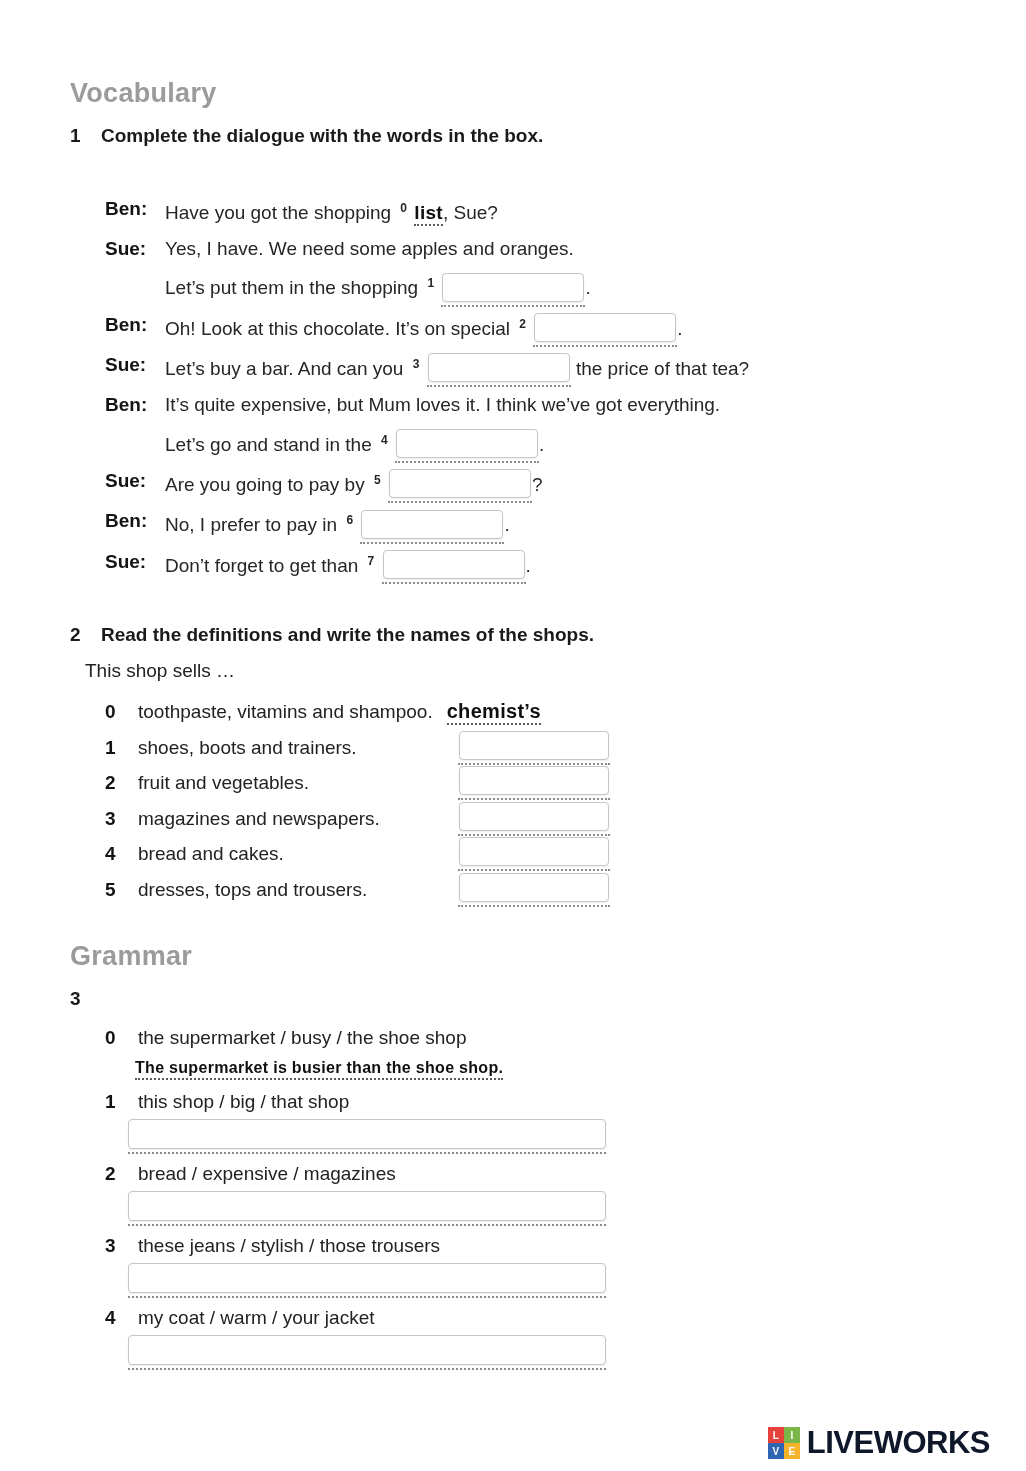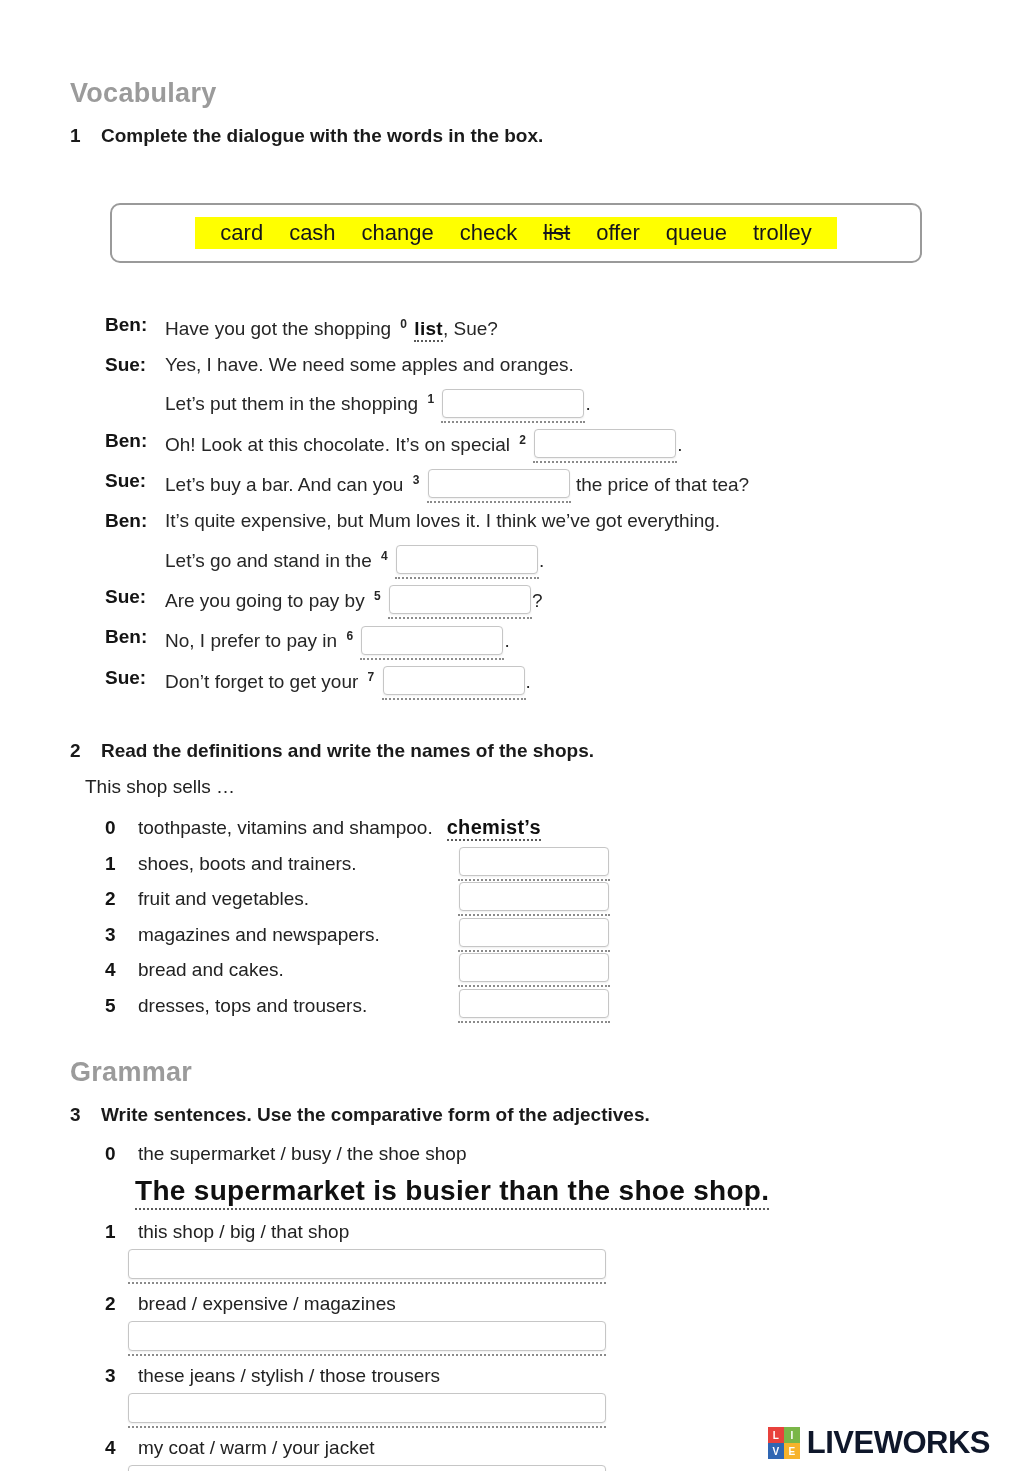--- a/index.html
+++ b/index.html
@@ -60,21 +60,21 @@
   .item-num { display:inline-block; width:33px; font-weight:bold; color:#141414; }
   .ex2-answer { margin-left: 14px; font-size:20px; }
   .ex2-blank { position:absolute; left: 353px; top: 1px; }
   .ex2-blank input { width: 150px; height: 29px; }
 
   
   .grammar-section { margin-top: 34px; }
   .g-items { margin-left: 35px; }
   .g-prompt { margin-top: 6px; line-height: 27px; font-size: 19px; }
   .g-prompt.first { margin-top: 14px; }
-  .g-answer { display:inline-block; margin: 8px 0 2px 30px; font-size: 28px; }
+  .g-answer { display:inline-block; margin: 8px 0 2px 30px; font-size: 16px; }
   .g-blank { margin: 4px 0 0 23px; width: 478px; border-bottom: 2px dotted #8a8a8a; padding-bottom: 3px; }
   .g-blank input { width: 100%; height: 30px; }
 
   
   .footer { position:absolute; right:36px; bottom:10px; display:flex; align-items:center; gap:7px; }
   .logo-grid { width:32px; height:32px; display:grid; grid-template-columns:16px 16px; grid-template-rows:16px 16px; }
   .lg { display:flex; align-items:center; justify-content:center; color:#fff; font-size:10px; font-weight:bold; }
   .lg.c0 { background:#e8413c; }
   .lg.c1 { background:#7ab648; }
   .lg.c2 { background:#2f66b3; }
@@ -86,23 +86,20 @@
 
 <div class="page">
 
   <div class="section-heading">Vocabulary</div>
 
   <div class="ex-header">
     <span class="num">1</span>
     <span class="txt">Complete the dialogue with the words in the box.</span>
   </div>
 
-  <div class="word-box">
-    <span class="word-strip"><span class="word">card</span><span class="word">cash</span><span class="word">change</span><span class="word">check</span><span class="word struck">list</span><span class="word">offer</span><span class="word">queue</span><span class="word">trolley</span></span>
-  </div>
 
   <div class="dialogue">
 
     <div class="dlg-line">
       <span class="speaker">Ben:</span>
       <span>Have you got the shopping</span>
       <sup class="blank-num">0</sup>
       <span class="hand u-dotted">list</span><span>, Sue?</span>
     </div>
 
@@ -151,21 +148,21 @@
 
     <div class="dlg-line">
       <span class="speaker">Ben:</span>
       <span>No, I prefer to pay in</span>
       <sup class="blank-num">6</sup>
       <span class="blank"><input type="text" style=""></span><span>.</span>
     </div>
 
     <div class="dlg-line">
       <span class="speaker">Sue:</span>
-      <span>Don’t forget to get your</span>
+      <span>Don’t forget to get than</span>
       <sup class="blank-num">7</sup>
       <span class="blank"><input type="text" style=""></span><span>.</span>
     </div>
 
   </div>
 
   <div class="ex2">
     <div class="ex-header">
       <span class="num">2</span>
       <span class="txt">Read the definitions and write the names of the shops.</span>
@@ -197,21 +194,20 @@
         <span class="blank ex2-blank"><input type="text" style=""></span>
       </div>
     </div>
   </div>
 
   <div class="grammar-section">
     <div class="section-heading">Grammar</div>
 
     <div class="ex-header">
       <span class="num">3</span>
-      <span class="txt">Write sentences. Use the comparative form of the adjectives.</span>
     </div>
 
     <div class="g-items">
 
       <div class="g-item">
         <div class="g-prompt first">
           <span class="item-num">0</span><span>the supermarket / busy / the shoe shop</span>
         </div>
         <span class="g-answer hand u-dotted">The supermarket is busier than the shoe shop.</span>
       </div>

